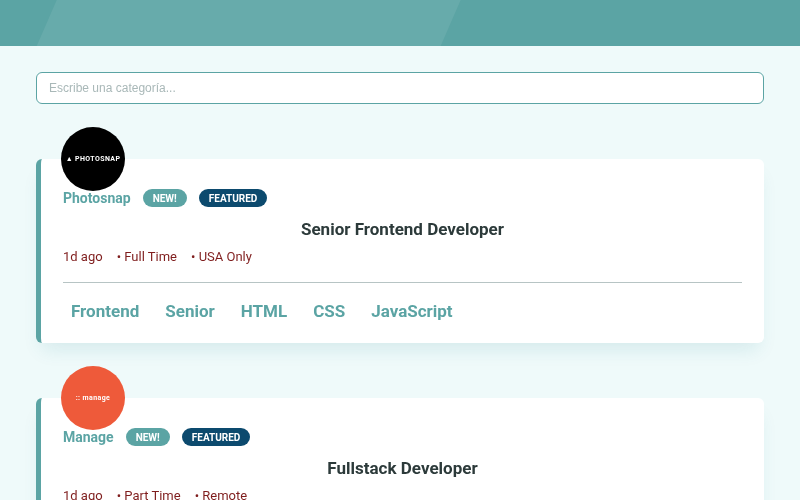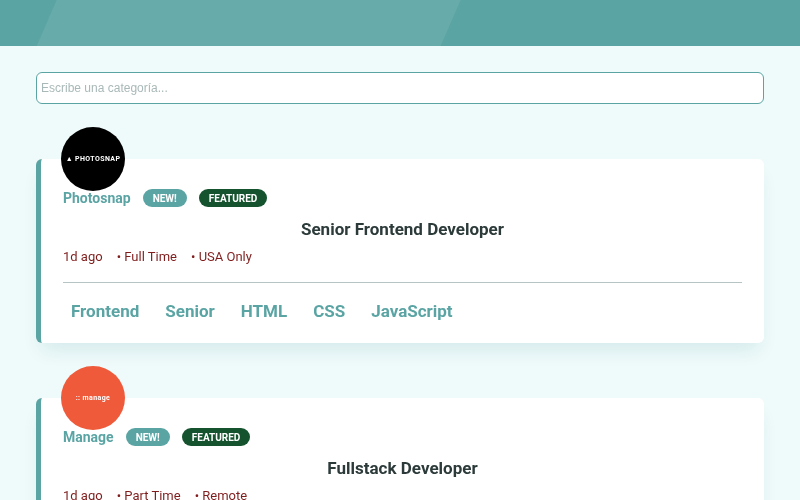--- a/index.html
+++ b/index.html
@@ -22,21 +22,21 @@
       top: -40px; left: 50px;
       width: 400px; height: 120px;
       background: rgba(255,255,255,0.08);
       transform: skew(-30deg) rotate(-8deg);
     }
     .container {
       padding: 26px 36px 0 36px;
     }
     .search-input {
       width: 100%;
-      padding: 8px 4px;
+      padding: 8px 12px;
       border: 1px solid #5ba4a4;
       border-radius: 6px;
       font-size: 12px;
       color: #7b8e8e;
       outline: none;
       background: #fff;
     }
     .search-input::placeholder { color: #a9b8b8; }
     .card {
       background: #fff;
@@ -74,21 +74,21 @@
     }
     .badge {
       display: inline-block;
       padding: 5px 10px 3px 10px;
       border-radius: 14px;
       font-size: 10px;
       font-weight: 700;
       line-height: 1;
     }
     .badge-new { background: #5ba4a4; color: #fff; }
-    .badge-featured { background: #14532d; color: #fff; }
+    .badge-featured { background: #0c4a6e; color: #fff; }
     .position-title {
       font-size: 17px;
       font-weight: 700;
       color: #2c3a3a;
       margin-top: 12px;
       text-align: center;
     }
     .meta-row {
       display: flex;
       gap: 14px;

